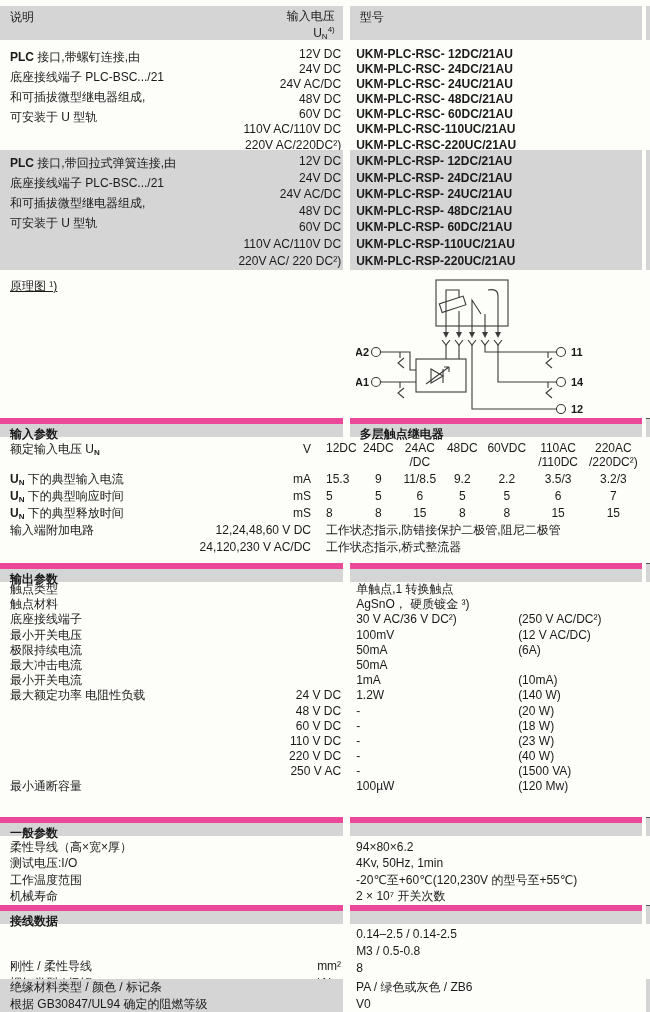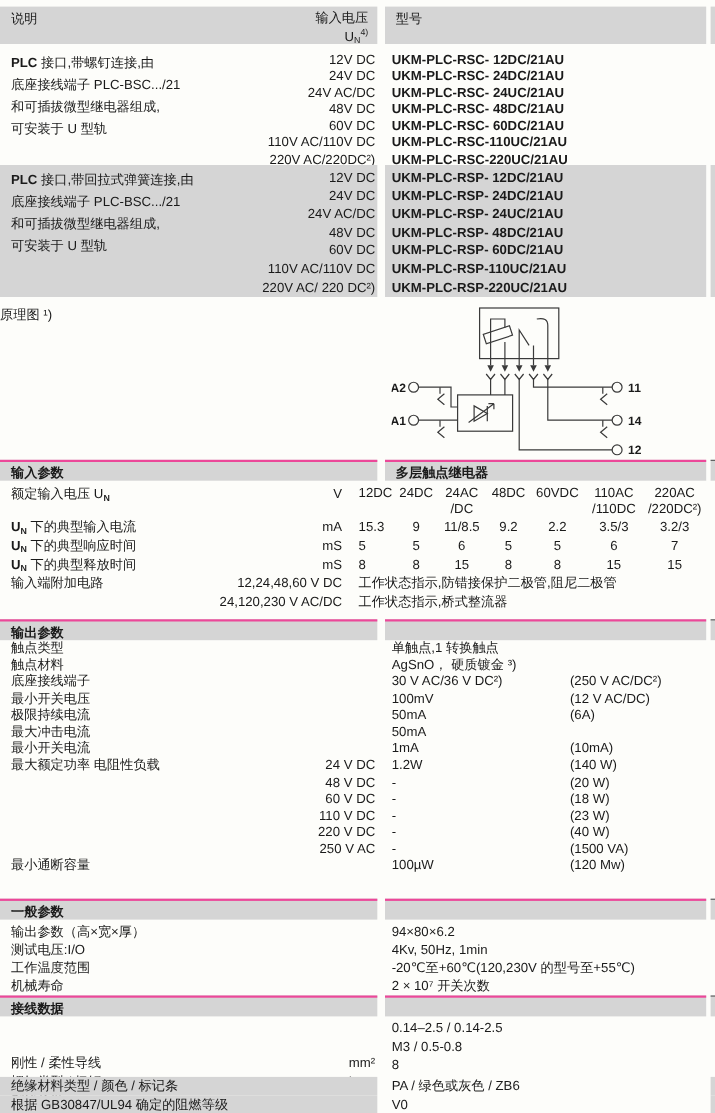--- a/index.html
+++ b/index.html
@@ -7,40 +7,40 @@
         font-family:"Liberation Sans","DejaVu Sans",sans-serif;color:#1a1a1a;font-size:12px;}
   .row{display:flex;}
   .lc{width:378px;box-sizing:border-box;}
   .gap{width:7px;flex:none;}
   .rc{width:322px;box-sizing:border-box;}
   .g2{width:4px;flex:none;}
   .strip{width:4px;flex:none;}
   .strip.on{background:#d5d5d5;}
   .graybg{background:#d5d5d5;}
   .bar{background:#d5d5d5;font-weight:bold;padding:3px 8px 0 10px;box-sizing:border-box;}
-  .secbar{border-top:2px solid #ec4899;height:19px;padding-top:2px;}
+  .secbar{border-top:6px solid #ec4899;height:19px;padding-top:2px;}
   .sub{font-size:8px;position:relative;bottom:-2px;}
   .sup{font-size:8px;vertical-align:super;}
   
   .hdr-row{margin-top:6px;height:34px;}
   .hdr-left{display:flex;justify-content:space-between;font-weight:normal;}
   .hdr-volt{text-align:right;line-height:14px;}
   
   .blk1{margin-top:4px;height:106px;}
   .blk2{height:120px;}
   .blk .lc{display:flex;padding:3px 2px 0 10px;}
   .desc{flex:1;line-height:20px;}
   .volts{text-align:right;line-height:15.1px;white-space:nowrap;}
   .blk2 .volts{line-height:16.6px;}
   .models{padding:3px 0 0 6px;font-weight:bold;line-height:15.1px;white-space:nowrap;}
   .blk2 .models{line-height:16.6px;}
   .bold{font-weight:bold;}
   
   .schem{height:148px;position:relative;}
-  .schem-label{position:absolute;left:0;top:8px;}
+  .schem-label{position:absolute;left:10px;top:8px;text-decoration:underline;}
   .schem svg{position:absolute;left:356px;top:4px;}
   
   .ip-body{height:126px;}
   .ip-left{display:flex;flex-direction:column;padding:4px 2px 0 10px;box-sizing:border-box;}
   .ipr{display:flex;justify-content:space-between;height:17px;line-height:17px;}
   .ipr.first{height:30px;}
   .unit{text-align:right;}
   .ip-extra{display:flex;justify-content:space-between;}
   .ip-extra .vals{text-align:right;line-height:17px;}
   .ip-right{padding:4px 0 0 6px;box-sizing:border-box;}
@@ -494,21 +494,21 @@
   <div class="gen-sec">
     <div class="row">
       <div class="lc bar secbar">一般参数</div>
       <div class="gap"></div>
       <div class="rc bar secbar"></div>
       <div class="g2"></div>
       <div class="strip on" style="border-top:1px solid #565656"></div>
     </div>
     <div class="gbody">
       <div class="row gr">
-          <div class="lc">输出参数（高×宽×厚）</div>
+          <div class="lc">柔性导线（高×宽×厚）</div>
           <div class="gap"></div>
           <div class="rc">94×80×6.2</div>
           <div class="g2"></div>
           <div class="strip"></div>
         </div>
       <div class="row gr">
           <div class="lc">测试电压:I/O</div>
           <div class="gap"></div>
           <div class="rc">4Kv, 50Hz, 1min</div>
           <div class="g2"></div>

